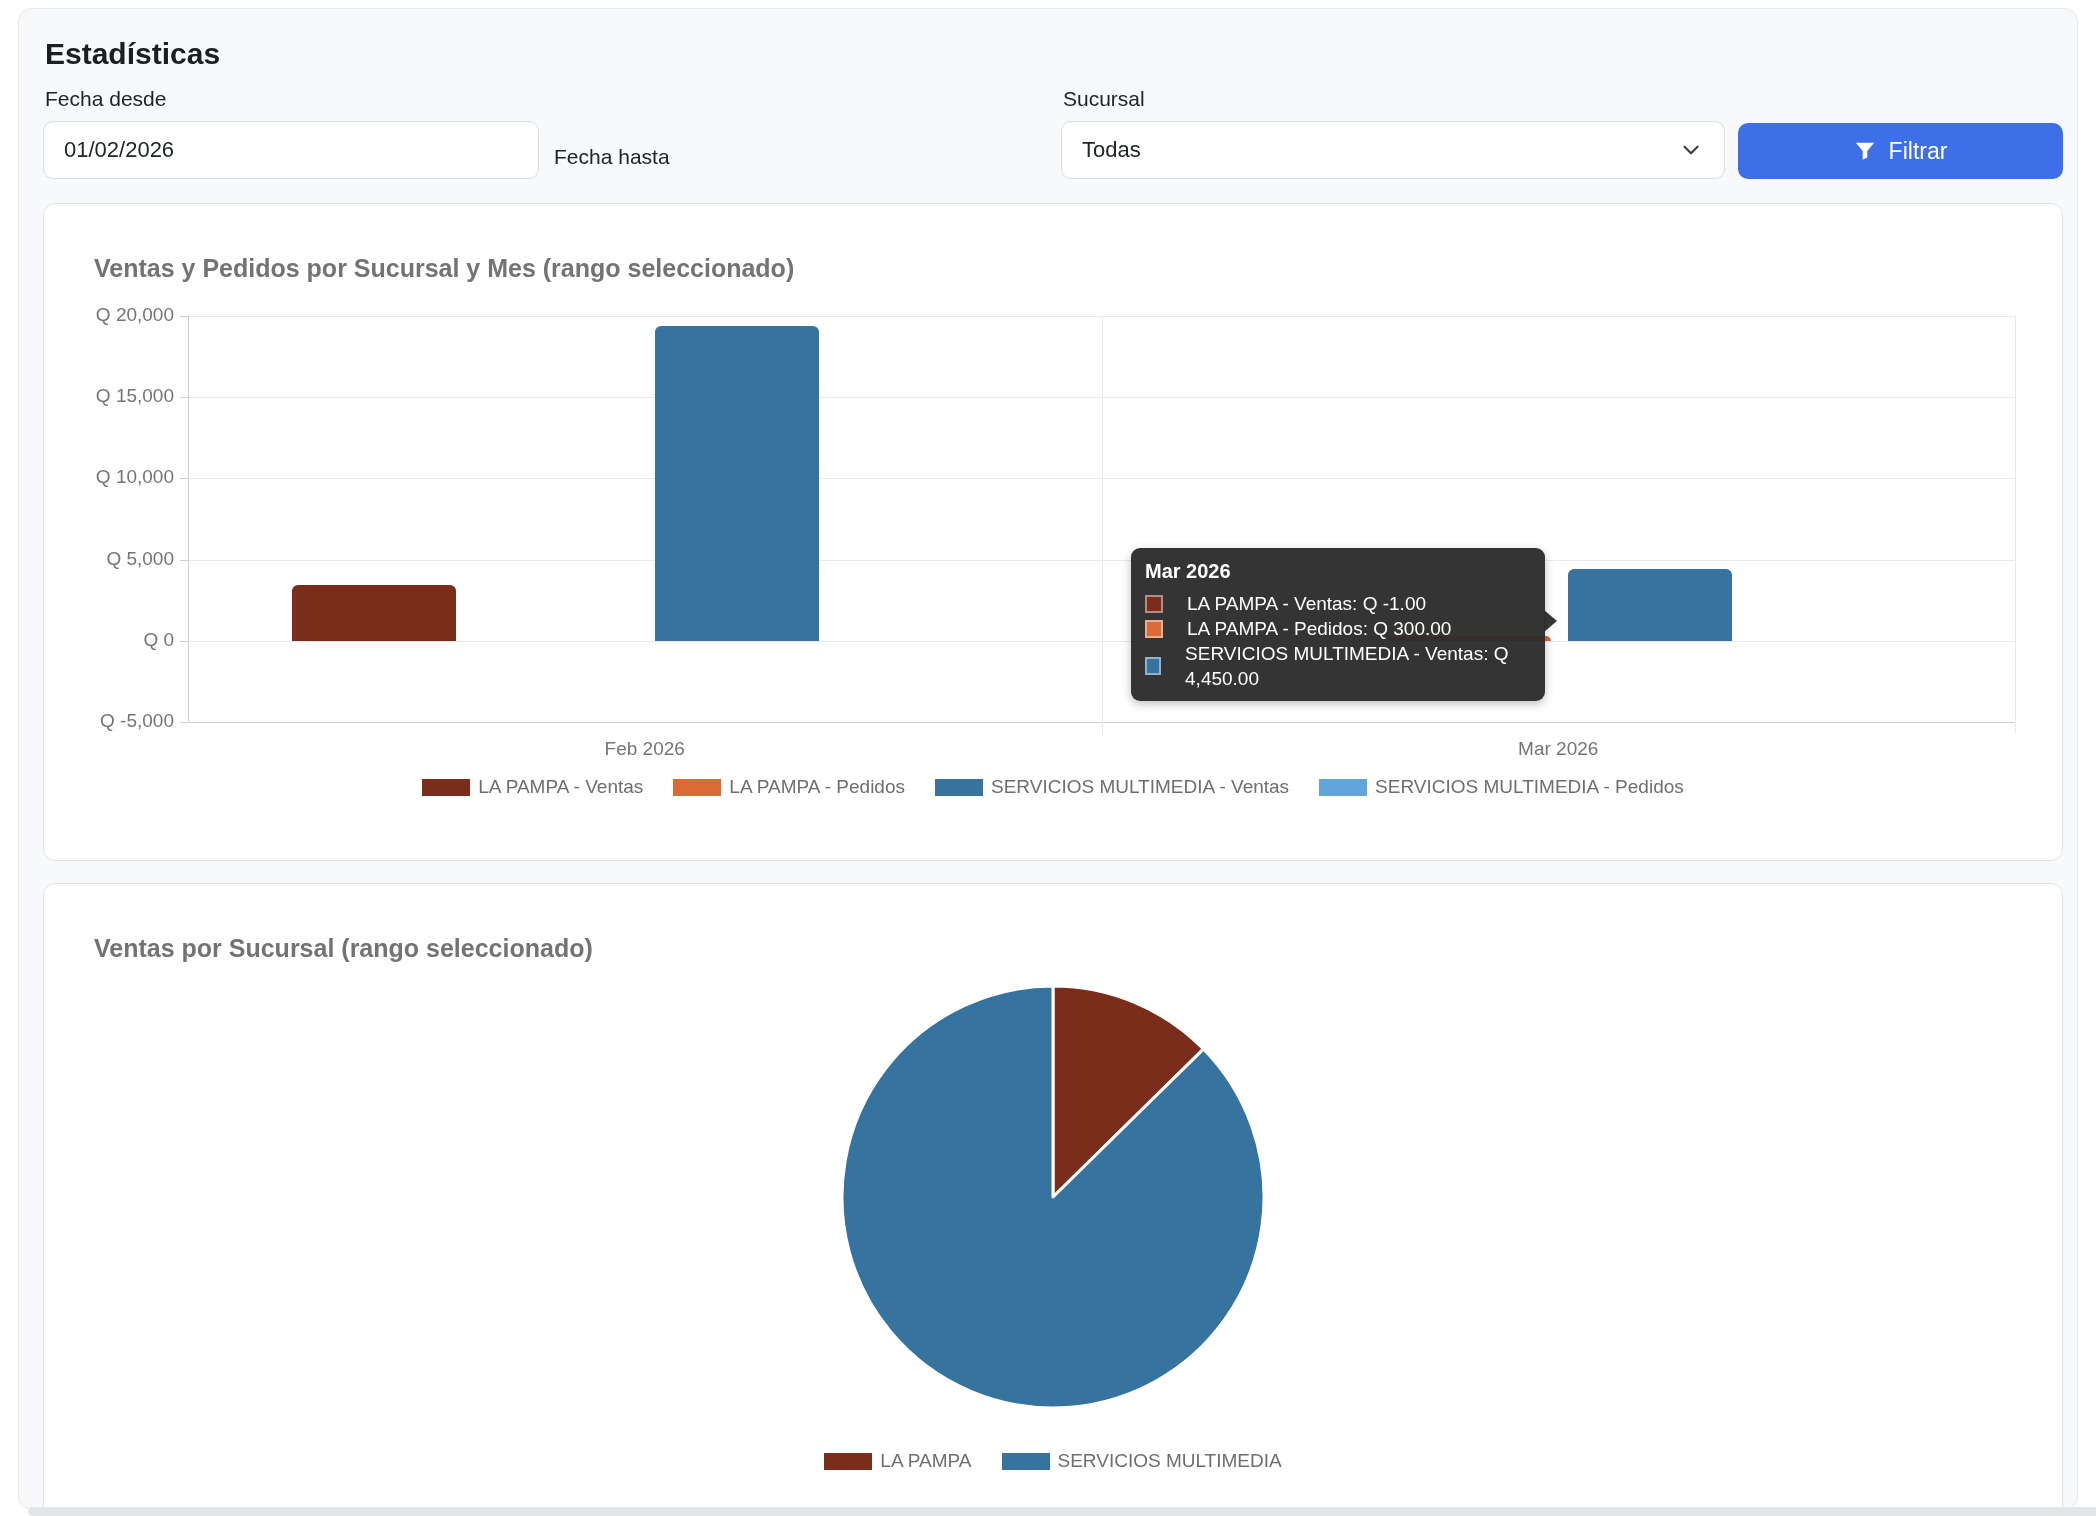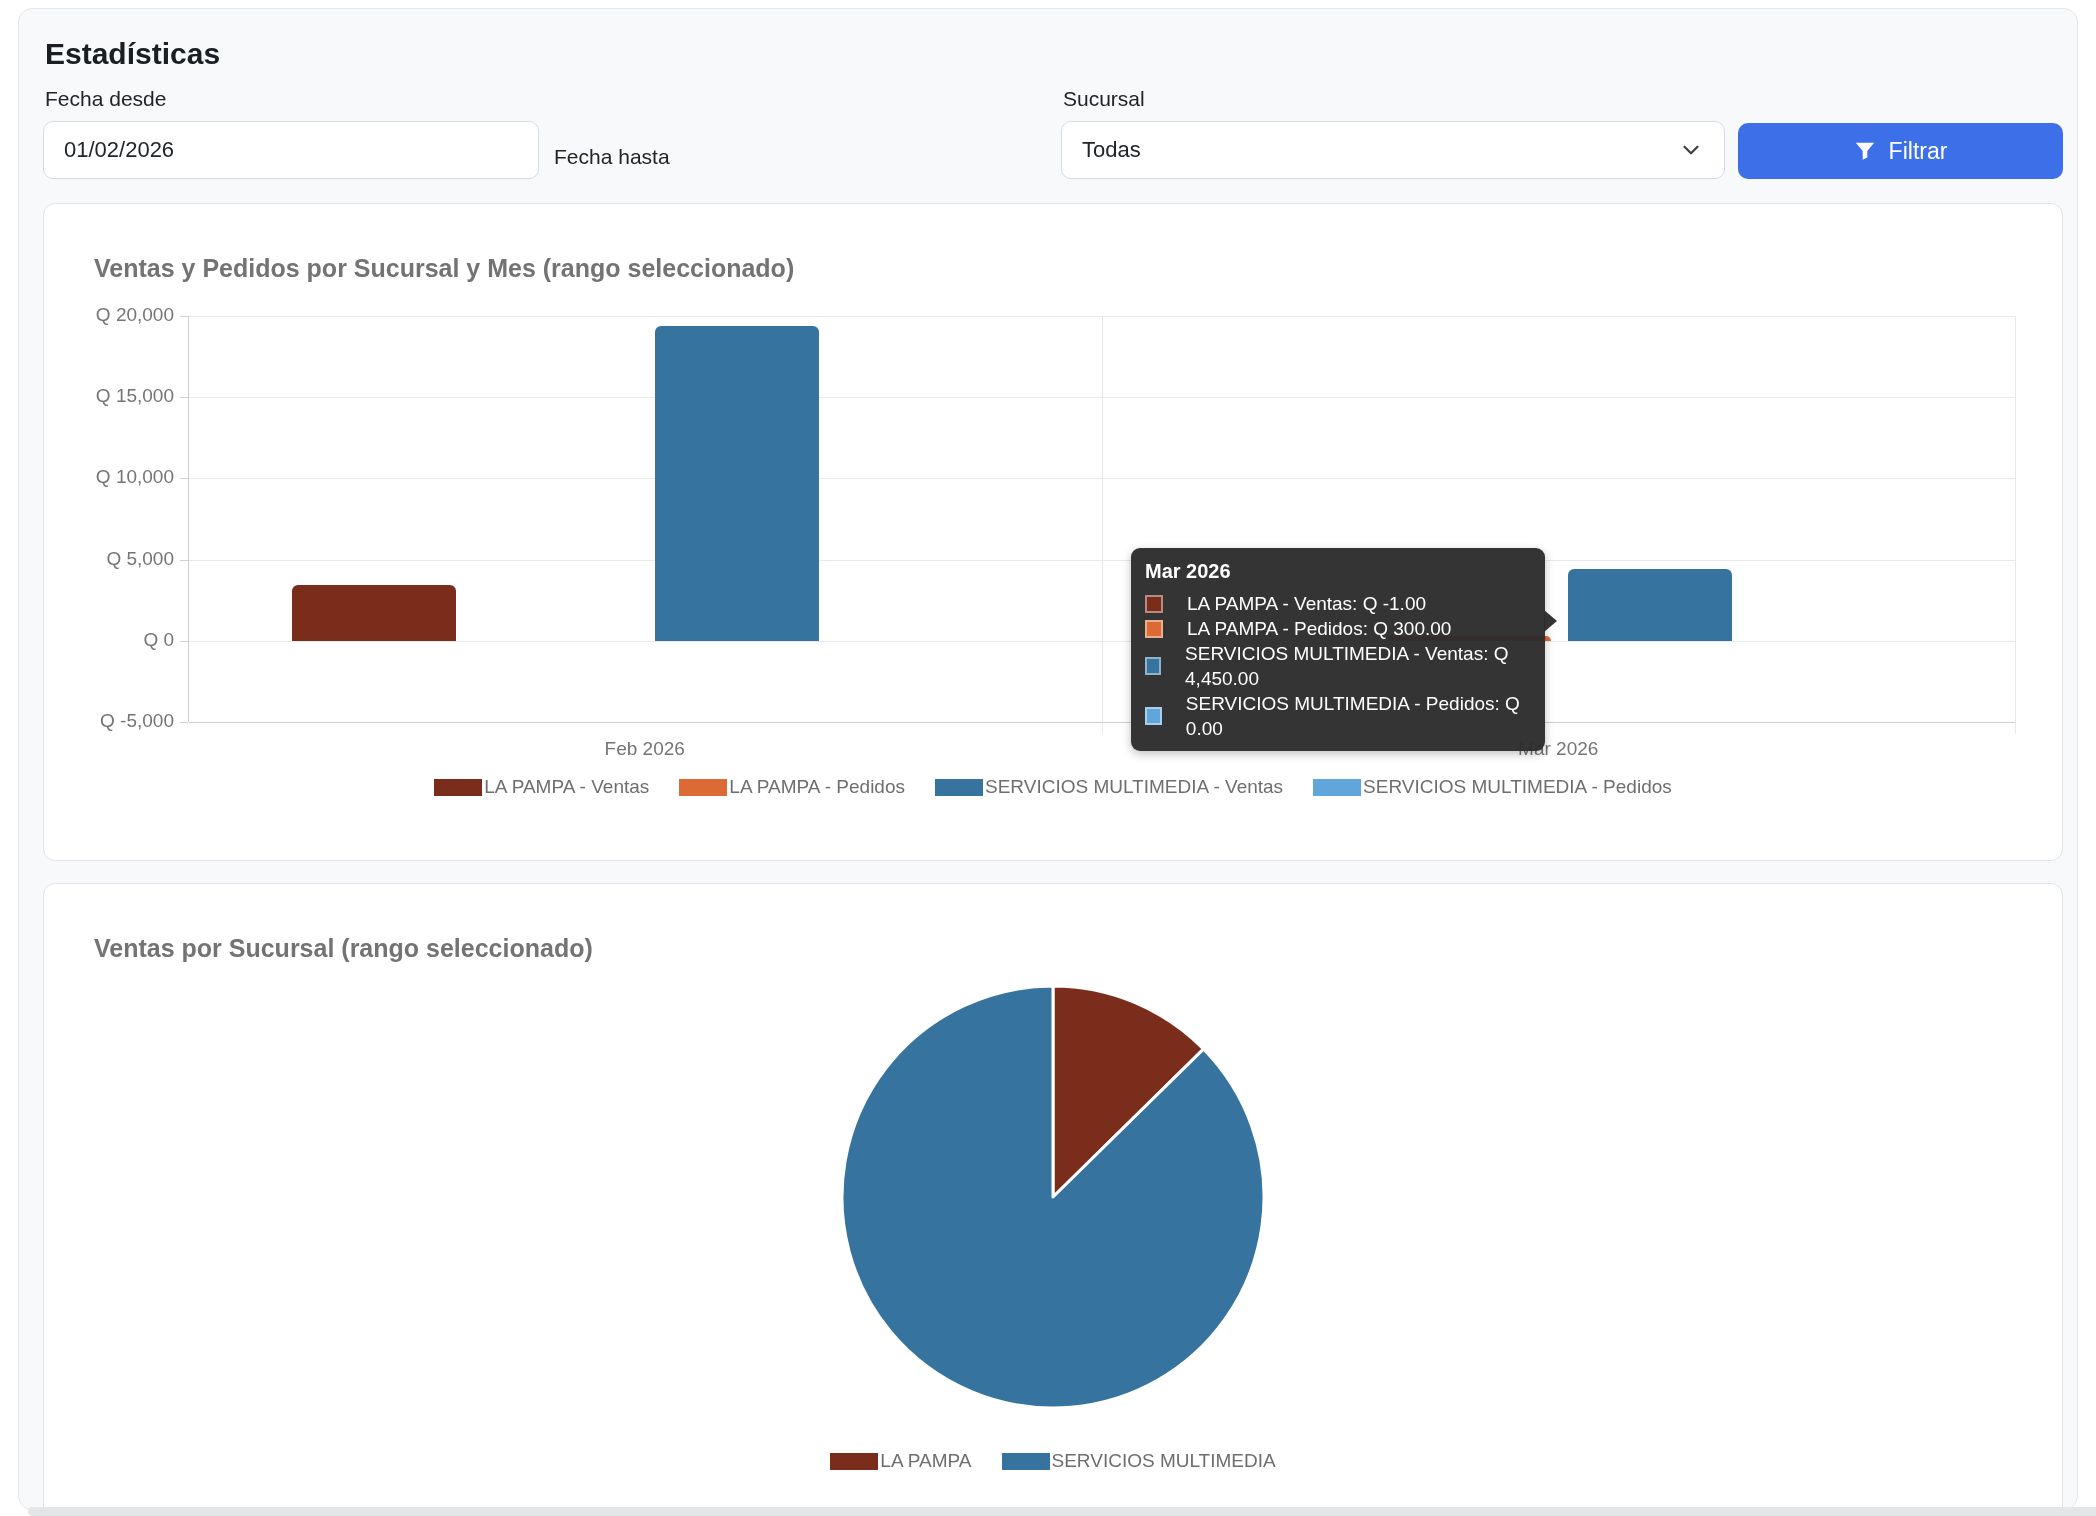--- a/index.html
+++ b/index.html
@@ -43,21 +43,21 @@
     border-left:1.5px solid #cfcfcf;}
   .gridline{position:absolute;left:0;right:0;height:1px;background:#e9e9e9;}
   .gridline.last{background:#cfcfcf;}
   .vline{position:absolute;top:0;width:1px;background:#e9e9e9;}
   .ytick-label{position:absolute;width:130px;text-align:right;font-size:19px;color:#757575;}
   .ytick-mark{position:absolute;width:8px;height:1px;background:#cfcfcf;left:136px;}
   .xlabel{position:absolute;width:220px;text-align:center;font-size:19px;color:#757575;top:534px;}
   .bar{position:absolute;border-radius:6px 6px 0 0;}
   .legend{position:absolute;left:0;right:0;display:flex;justify-content:center;gap:30px;}
   #bar-legend{top:572px;} #pie-legend{top:566px;text-align:center;}
-  .legend-item{display:flex;align-items:center;gap:2px;font-size:19px;color:#6e6e6e;cursor:pointer;}
+  .legend-item{display:flex;align-items:center;gap:8px;font-size:19px;color:#6e6e6e;cursor:pointer;}
   .swatch{width:48px;height:17px;display:inline-block;}
   
   #tooltip{
     position:absolute;left:1087px;top:344px;width:414px;box-sizing:border-box;
     background:rgba(44,44,44,0.96);border-radius:9px;color:#fff;padding:11px 14px 10px;
     z-index:5;box-shadow:0 3px 10px rgba(0,0,0,0.25);
   }
   #tooltip .tt-title{font-size:20px;font-weight:700;line-height:24px;margin-bottom:8px;}
   .tt-row{display:flex;align-items:center;gap:24px;font-size:19px;line-height:25px;}
   .tt-swatch{width:18px;height:18px;box-sizing:border-box;border:2px solid;}
@@ -164,24 +164,20 @@
             <div>LA PAMPA - Ventas: Q -1.00</div>
           </div>
           <div class="tt-row">
             <div class="tt-swatch" style="background: rgb(220, 106, 53); border-color: rgb(236, 173, 144);"></div>
             <div>LA PAMPA - Pedidos: Q 300.00</div>
           </div>
           <div class="tt-row">
             <div class="tt-swatch" style="background: rgb(54, 115, 158); border-color: rgb(144, 178, 202);"></div>
             <div>SERVICIOS MULTIMEDIA - Ventas: Q 4,450.00</div>
           </div>
-          <div class="tt-row">
-            <div class="tt-swatch" style="background: rgb(97, 166, 219); border-color: rgb(168, 206, 235);"></div>
-            <div>SERVICIOS MULTIMEDIA - Pedidos: Q 0.00</div>
-          </div>
         </div>
       <div class="tt-caret"></div>
     </div>
   </div>
 
   <div class="card" id="pie-card">
     <div class="card-title">Ventas por Sucursal (rango seleccionado)</div>
     <svg id="pie-svg" width="426" height="426" viewBox="0 0 426 426">
         <path d="M 213 213 L 213 2 A 211 211 0 0 1 363.4519183106538 65.06345861605269 Z" fill="#7b2d1b" stroke="#ffffff" stroke-width="3" stroke-linejoin="round"></path>
         <path d="M 213 213 L 363.4519183106538 65.06345861605269 A 211 211 0 1 1 212.99999999999994 2 Z" fill="#36739e" stroke="#ffffff" stroke-width="3" stroke-linejoin="round"></path>

